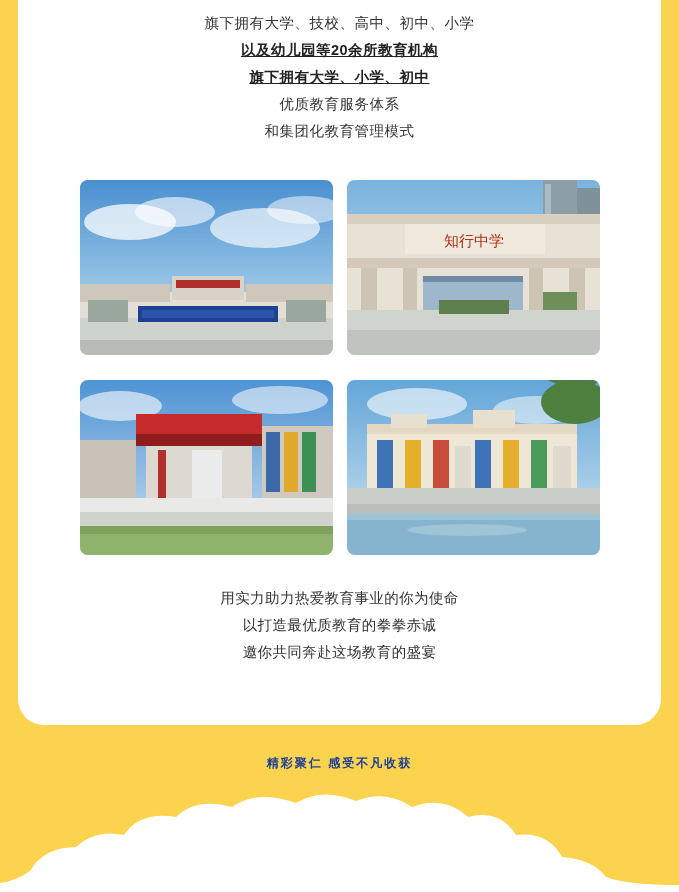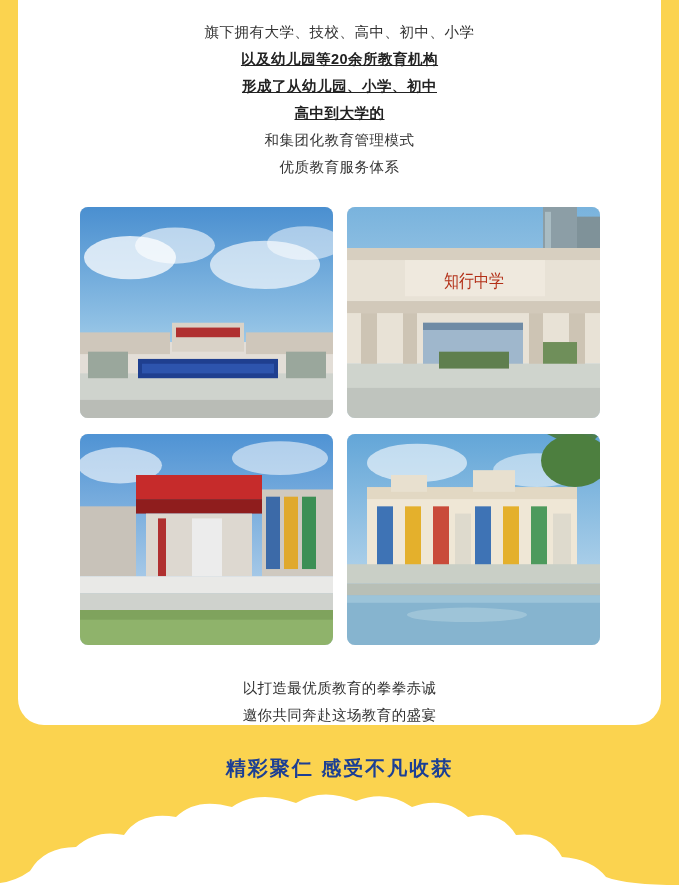--- a/index.html
+++ b/index.html
@@ -26,21 +26,21 @@
     top: -40px;
     width: 643px;
     background: #ffffff;
     border-radius: 26px;
     padding-top: 40px;
     padding-bottom: 26px;
     box-sizing: border-box;
     height: 765px;
   }
   .intro-block {
-    padding-top: 19px;
+    padding-top: 10px;
     text-align: center;
   }
   .intro-line {
     font-size: 14.5px;
     color: #333333;
     line-height: 27px;
     letter-spacing: 0.5px;
   }
   .intro-line.bold {
     font-weight: bold;
@@ -51,25 +51,26 @@
     margin-top: 26px;
     display: flex;
     flex-wrap: wrap;
     justify-content: center;
     gap: 16px 14px;
     padding: 0 34px;
     box-sizing: border-box;
   }
   .photo {
     width: 253px;
-    height: 211px;
+    height: 175px;
     border-radius: 8px;
     overflow: hidden;
     position: relative;
     background: #cfd8dc;
+    margin-top: 9px;
   }
   .photo svg {
     display: block;
     width: 100%;
     height: 100%;
   }
   .outro-block {
     margin-top: 30px;
     text-align: center;
   }
@@ -78,21 +79,21 @@
     color: #333333;
     line-height: 27px;
     letter-spacing: 0.4px;
   }
   .slogan {
     position: absolute;
     left: 0;
     top: 755px;
     width: 679px;
     text-align: center;
-    font-size: 20px;
+    font-size: 12px;
     font-weight: bold;
     color: #1c3f94;
     letter-spacing: 2px;
   }
   .cloud-wrap {
     position: absolute;
     left: 0;
     bottom: 0;
     width: 679px;
     height: 105px;
@@ -105,24 +106,23 @@
 </head>
 <body>
 
 <div class="page">
 
   <div class="white-card">
 
     <div class="intro-block">
       <div class="intro-line">旗下拥有大学、技校、高中、初中、小学</div>
       <div class="intro-line bold">以及幼儿园等20余所教育机构</div>
-      <div class="intro-line bold">形成了从幼儿园、小学、初中</div>
-      <div class="intro-line bold">高中到大学的</div>
+      <div class="intro-line bold">旗下拥有大学、小学、初中</div>
+      <div class="intro-line">优质教育服务体系</div>
       <div class="intro-line">和集团化教育管理模式</div>
-      <div class="intro-line">优质教育服务体系</div>
     </div>
 
     <div class="gallery">
 
       <div class="photo">
         <svg viewBox="0 0 253 175" preserveAspectRatio="none">
           <defs>
             <linearGradient id="sky1" x1="0" y1="0" x2="0" y2="1">
               <stop offset="0%" stop-color="#4a8fd0"></stop>
               <stop offset="55%" stop-color="#8fc0e4"></stop>
@@ -235,20 +235,21 @@
           <rect x="0" y="124" width="253" height="10" fill="#b8bfb6"></rect>
           <rect x="0" y="134" width="253" height="41" fill="#86b4cf"></rect>
           <rect x="0" y="134" width="253" height="6" fill="#9cc4d9"></rect>
           <ellipse cx="120" cy="150" rx="60" ry="6" fill="#a8cadb" opacity="0.7"></ellipse>
         </svg>
       </div>
 
     </div>
 
     <div class="outro-block">
+      <div class="outro-line">用实力助力热爱教育事业的你为使命</div>
       <div class="outro-line">以打造最优质教育的拳拳赤诚</div>
       <div class="outro-line">邀你共同奔赴这场教育的盛宴</div>
     </div>
 
   </div>
 
   <div class="slogan">精彩聚仁  感受不凡收获</div>
 
   <div class="cloud-wrap">
     <svg width="679" height="105" viewBox="0 0 679 105">

